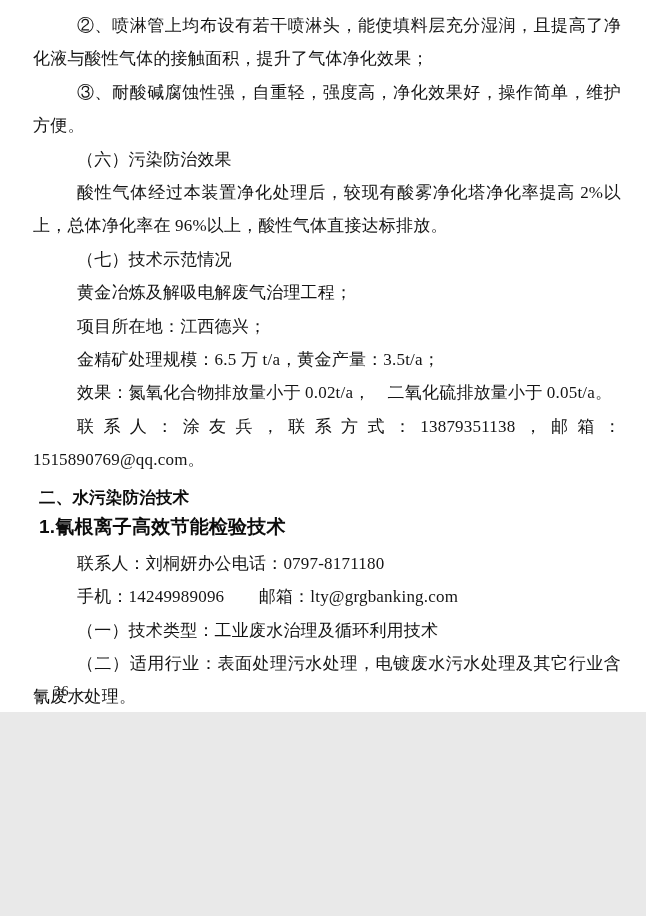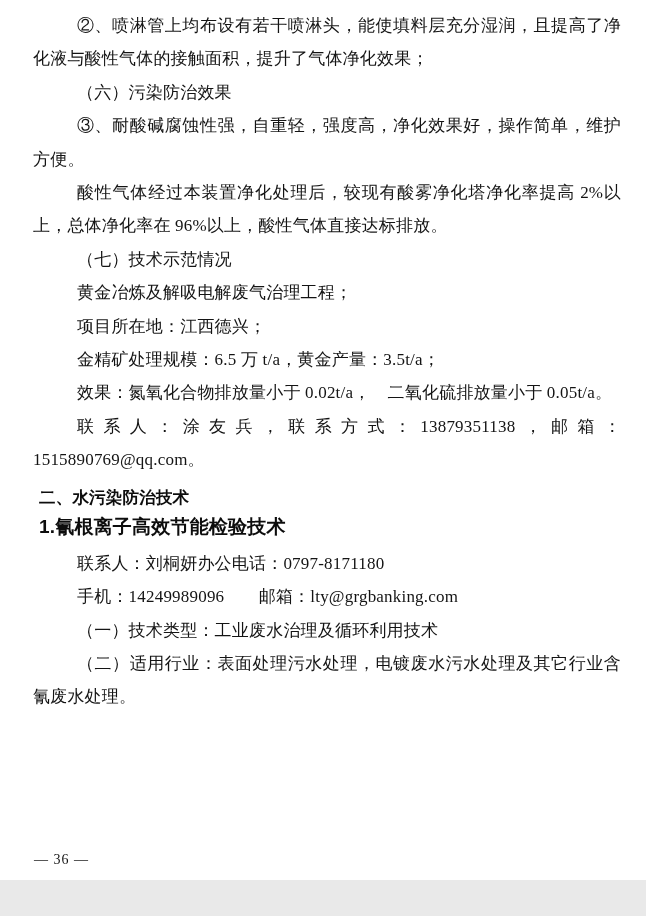--- a/index.html
+++ b/index.html
@@ -3,21 +3,21 @@
 <meta charset="utf-8">
 <style>
   html, body { margin: 0; padding: 0; }
   body {
     width: 646px; height: 916px;
     background: #e9e9e9;
     font-family: "Liberation Serif", "DejaVu Serif", serif;
   }
   .page {
     position: relative;
-    width: 646px; height: 880px;
+    width: 646px; height: 712px;
     background: #ffffff;
     overflow: hidden;
     text-decoration: underline;
   }
   .content {
     position: absolute;
     top: 9px; left: 33px;
     width: 588px;
   }
   .content p {
@@ -56,22 +56,22 @@
     color: #141414;
     letter-spacing: 1px;
   }
 </style>
 </head>
 <body>
 
 <div class="page">
   <div class="content">
     <p class="indent">②、喷淋管上均布设有若干喷淋头，能使填料层充分湿润，且提高了净化液与酸性气体的接触面积，提升了气体净化效果；</p>
+    <p class="indent">③、耐酸碱腐蚀性强，自重轻，强度高，净化效果好，操作简单，维护方便。</p>
     <p class="indent">（六）污染防治效果</p>
-    <p class="indent">③、耐酸碱腐蚀性强，自重轻，强度高，净化效果好，操作简单，维护方便。</p>
     <p class="indent">酸性气体经过本装置净化处理后，较现有酸雾净化塔净化率提高 2%以上，总体净化率在 96%以上，酸性气体直接达标排放。</p>
     <p class="indent">（七）技术示范情况</p>
     <p class="indent">黄金冶炼及解吸电解废气治理工程；</p>
     <p class="indent">项目所在地：江西德兴；</p>
     <p class="indent">金精矿处理规模：6.5 万 t/a，黄金产量：3.5t/a；</p>
     <p class="indent">效果：氮氧化合物排放量小于 0.02t/a，　二氧化硫排放量小于 0.05t/a。</p>
     <p class="indent">联系人：涂友兵，联系方式：13879351138，邮箱：1515890769@qq.com。</p>
     <p class="h-section">二、水污染防治技术</p>
     <p class="h-tech">1.氰根离子高效节能检验技术</p>
     <p class="indent">联系人：刘桐妍办公电话：0797-8171180</p>

